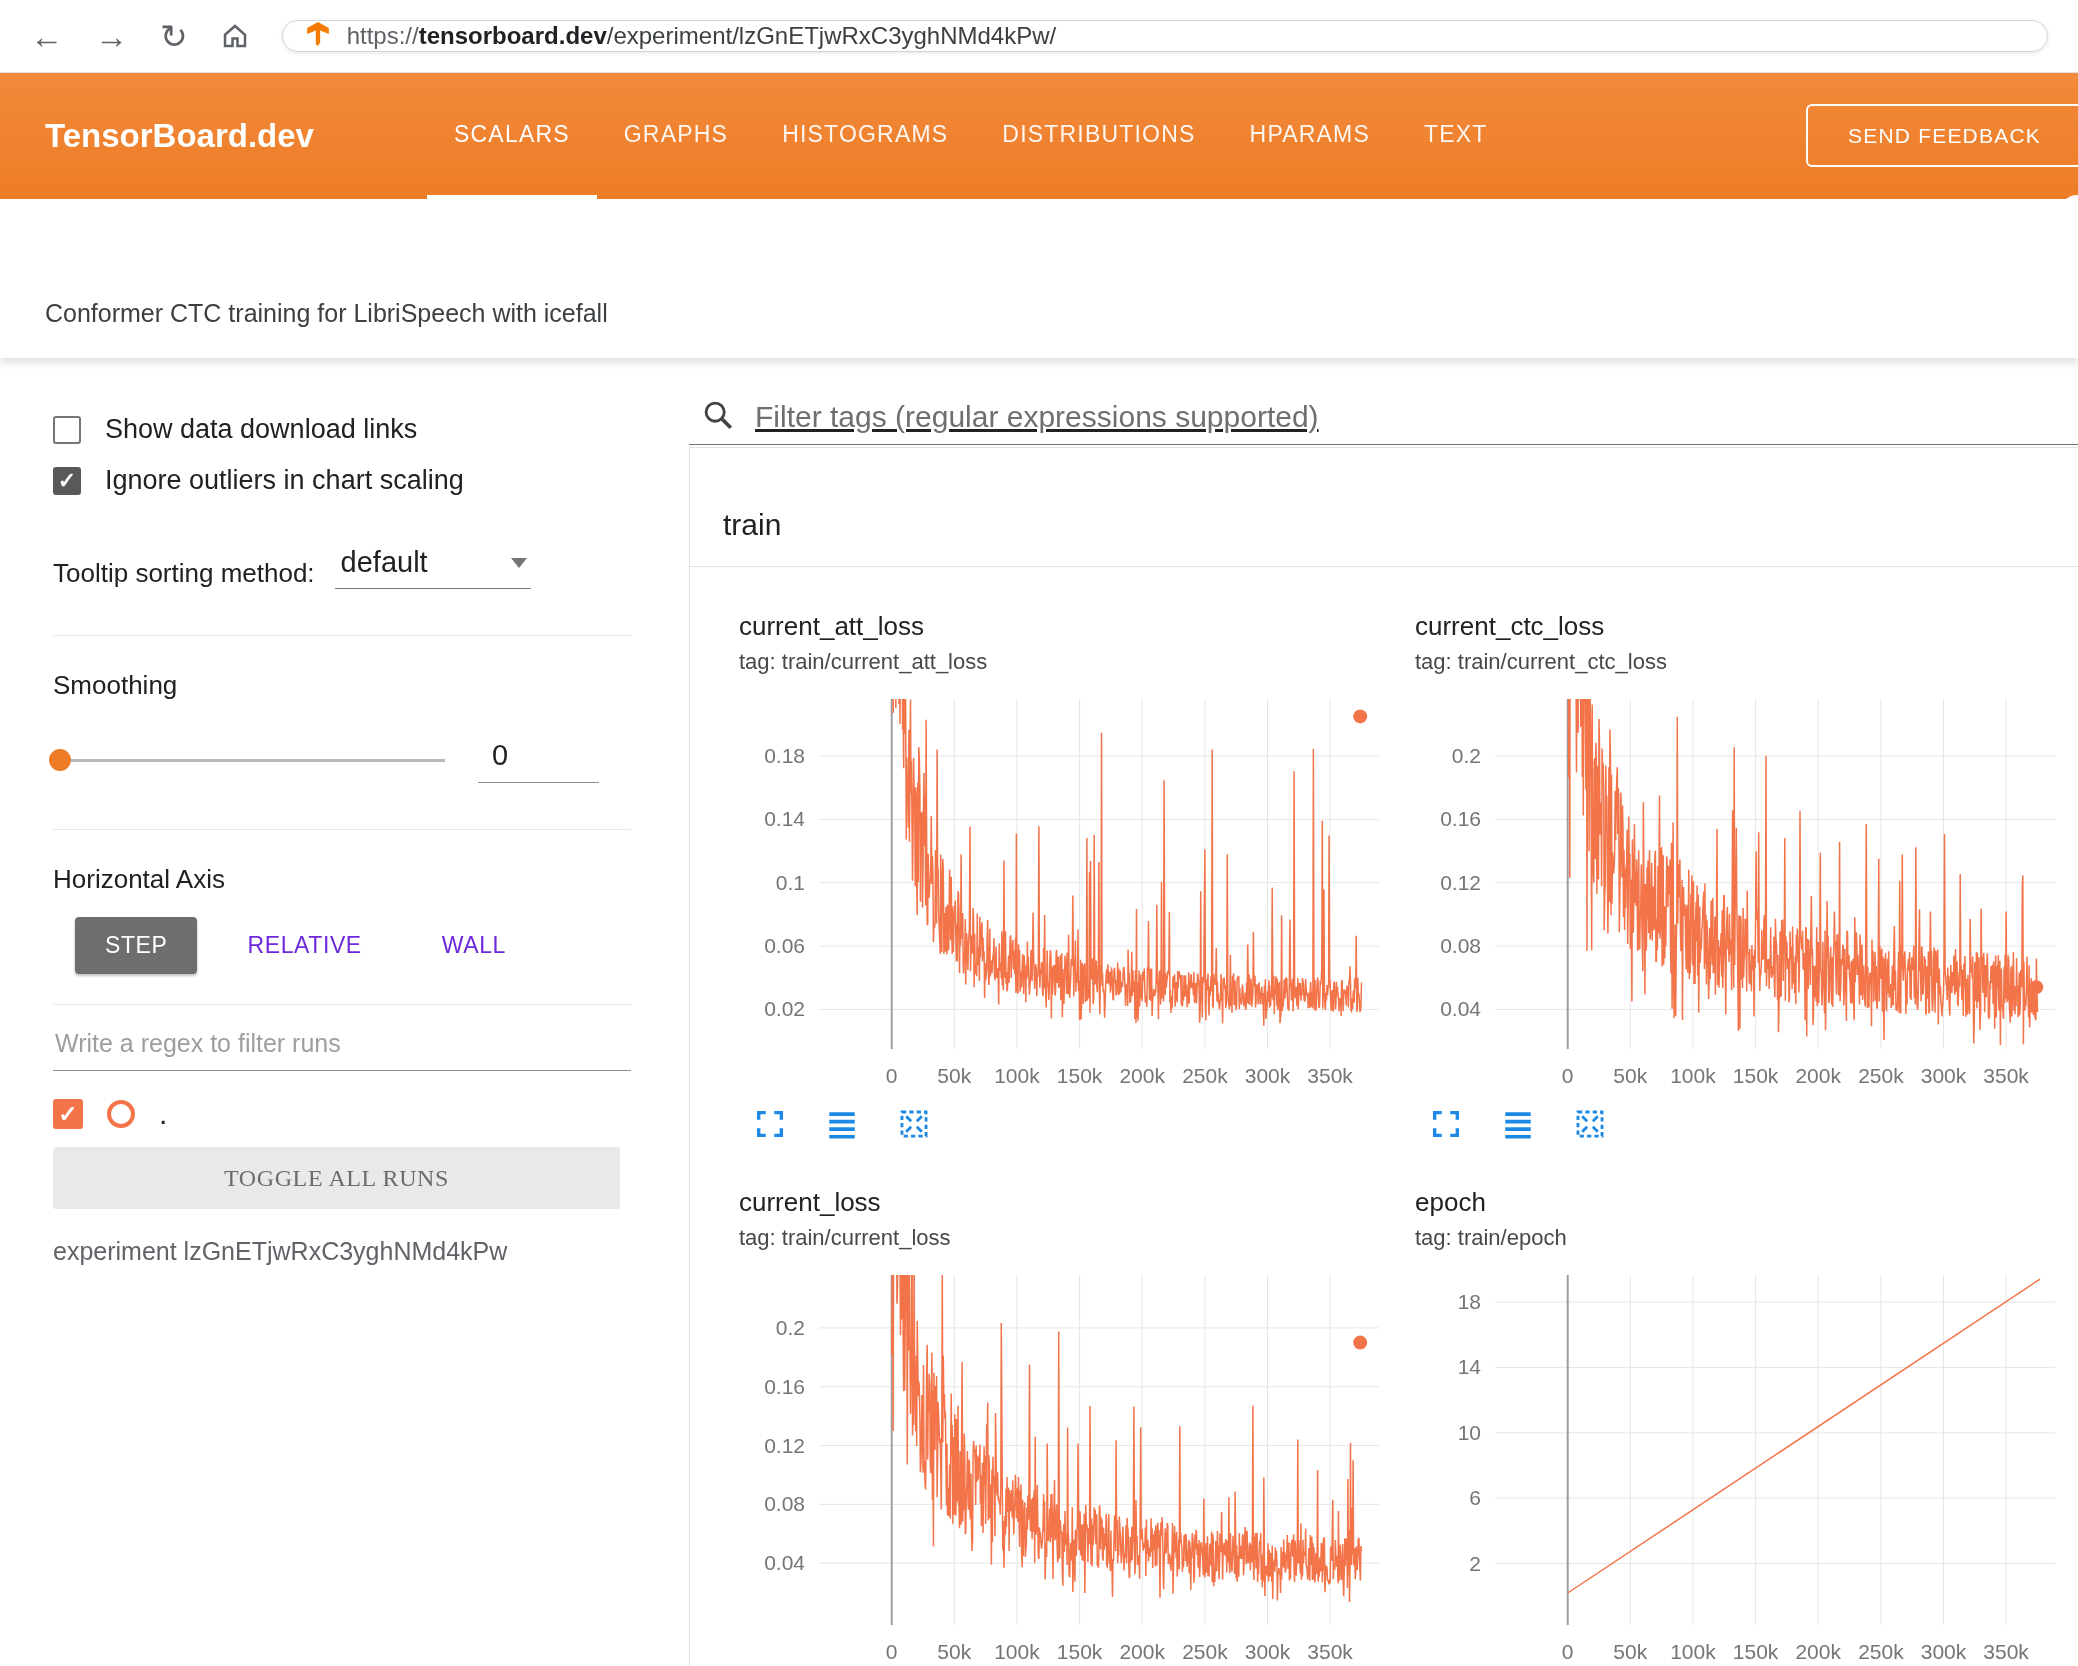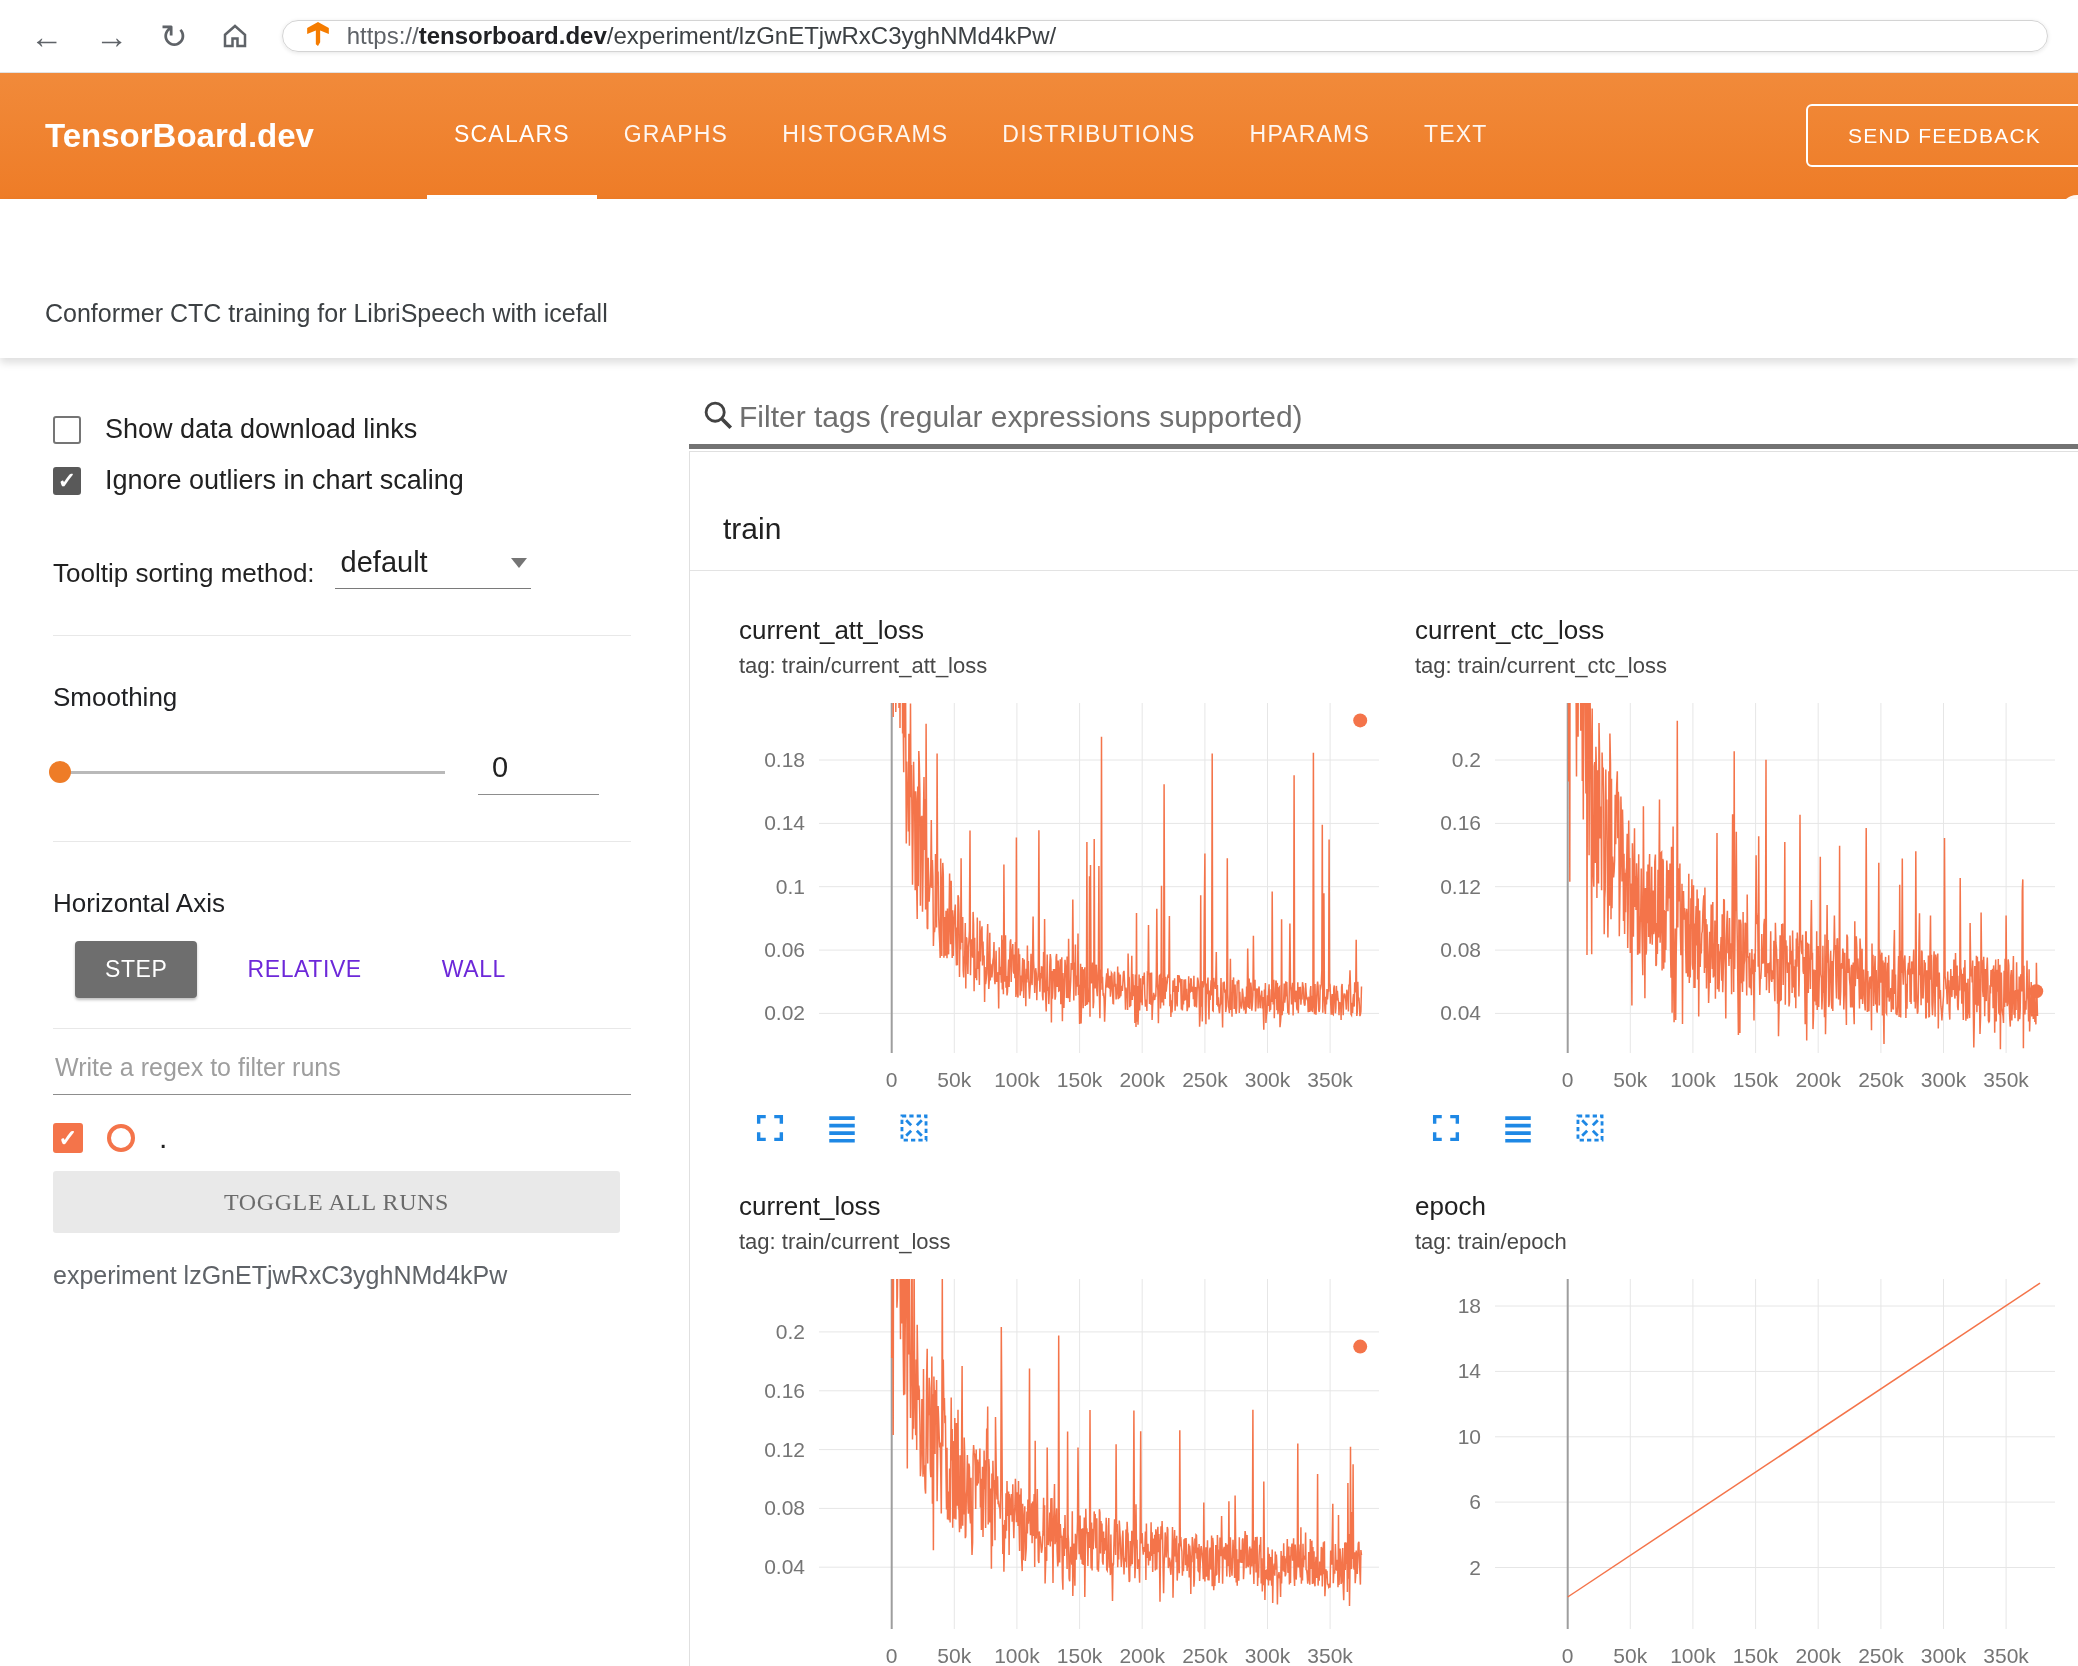--- a/index.html
+++ b/index.html
@@ -54,21 +54,21 @@
   .cb.run { width:30px; height:30px; background:#f4744a; border-color:#f4744a; }
   .cb.run::after { content:"\2713"; color:#fff; font-size:23px; font-weight:bold; }
   .tooltip-row { display:flex; align-items:flex-end; margin-top:50px; font-size:26px; }
   .dropdown { width:196px; margin-left:20px; border-bottom:1px solid #7a7a7a;
               padding:0 4px 9px 6px; font-size:29px; display:flex;
               justify-content:space-between; align-items:center; cursor:pointer; }
   .caret { width:0; height:0; border-left:8px solid transparent; border-right:8px solid transparent;
            border-top:10px solid #757575; }
   .sb-divider { border-top:1px solid #e8e8e8; }
   .d1 { margin-top:46px; } .d2 { margin-top:46px; } .d3 { margin-top:30px; }
-  .sb-label { font-size:26px; margin-top:46px; color:#202124; }
+  .sb-label { font-size:26px; margin-top:34px; color:#202124; }
   .slider-row { display:flex; align-items:flex-end; margin-top:38px; }
   .slider { position:relative; width:392px; height:22px; margin-bottom:12px; cursor:pointer; }
   .slider-track { position:absolute; top:10px; left:0; right:0; height:3px; background:#b9b9b9; }
   .slider-thumb { position:absolute; left:-4px; top:0; width:22px; height:22px;
                   border-radius:50%; background:#ee7c27; }
   .slider-value { margin-left:33px; width:121px; border-bottom:1px solid #8d8d8d;
                   font-size:29px; padding:0 0 10px 14px; }
   .axis-row { display:flex; gap:20px; margin-top:22px;margin-left:22px; }
   .axis-btn { font-size:23px; letter-spacing:.6px; color:#6d28d9; padding:15px 30px;
               border-radius:4px; cursor:pointer; background:transparent; white-space:nowrap; }
@@ -80,22 +80,22 @@
   .run-row { display:flex; align-items:center; gap:24px; margin-top:26px; }
   .run-ring { width:28px; height:28px; border:4px solid #f4744a; border-radius:50%; cursor:pointer; }
   .run-label { font-size:30px; }
   .toggle-btn { margin-top:16px; width:567px; height:62px; background:#e9e9e9;
                 border:none; border-radius:3px; color:#6b6b6b; font-size:24px;
                 letter-spacing:.6px; cursor:pointer; font-family:Liberation Serif, serif; }
   .exp-caption { margin-top:28px; font-size:25px; color:#5f6368; }
 
   
   .main { flex:1; padding:40px 0 0 39px; overflow:hidden; }
-  .filter-row { display:flex; align-items:center; gap:4px; padding:0 0 8px 12px;
-                border-bottom:5px solid #737373; }
+  .filter-row { display:flex; align-items:center; gap:20px; padding:0 0 8px 12px;
+                border-bottom:1px solid #737373;text-decoration:underline; }
   .filter-input { flex:1; border:none; outline:none; font-size:30px; background:transparent;
                   font-family:"Liberation Sans", sans-serif; color:#212121; }
   .filter-input::placeholder { color:#6f6f6f; }
   .card { margin-top:2px; width:calc(100% + 30px); height:1260px;
           border:1px solid #e0e0e0; background:#fff; }
   .card-header { padding:60px 0 0 33px; font-size:30px; color:#212121; }
   .card-divider { border-top:1px solid #e3e3e3; margin-top:24px; }
   .charts-grid { display:grid; grid-template-columns:676px 676px; row-gap:46px;
                  padding:44px 0 0 49px; }
   .chart-title { font-size:26px; color:#212121; }

